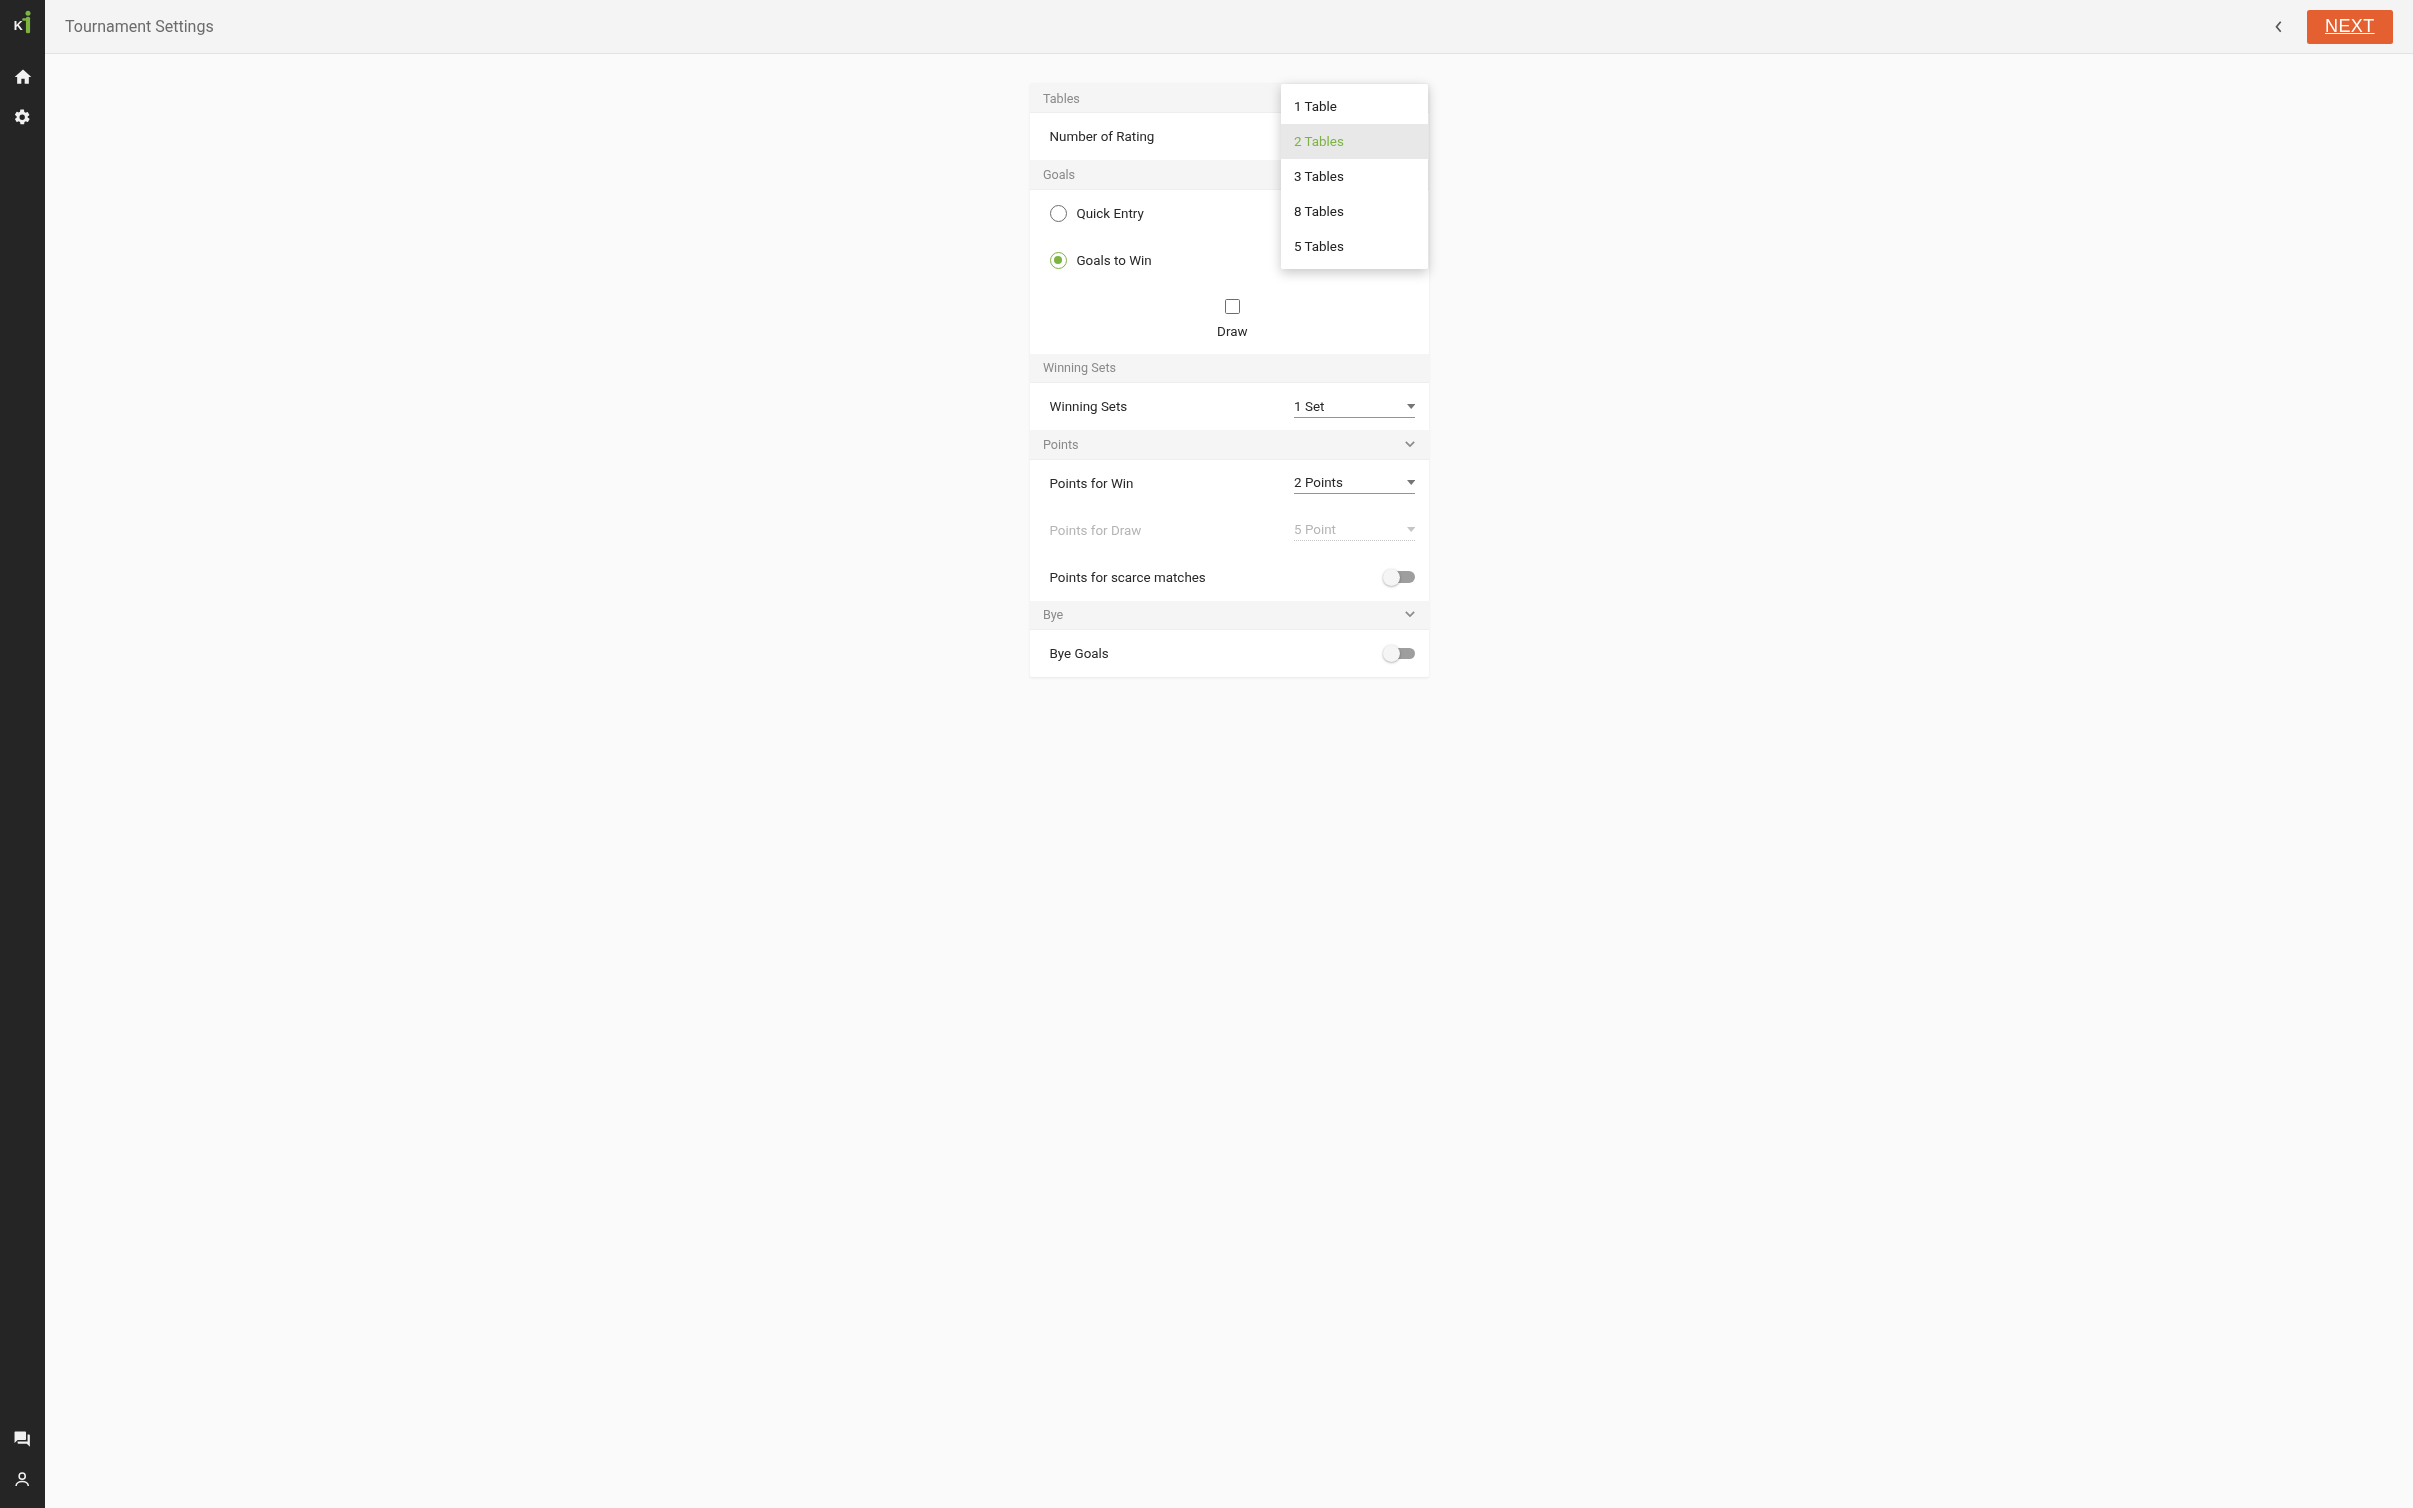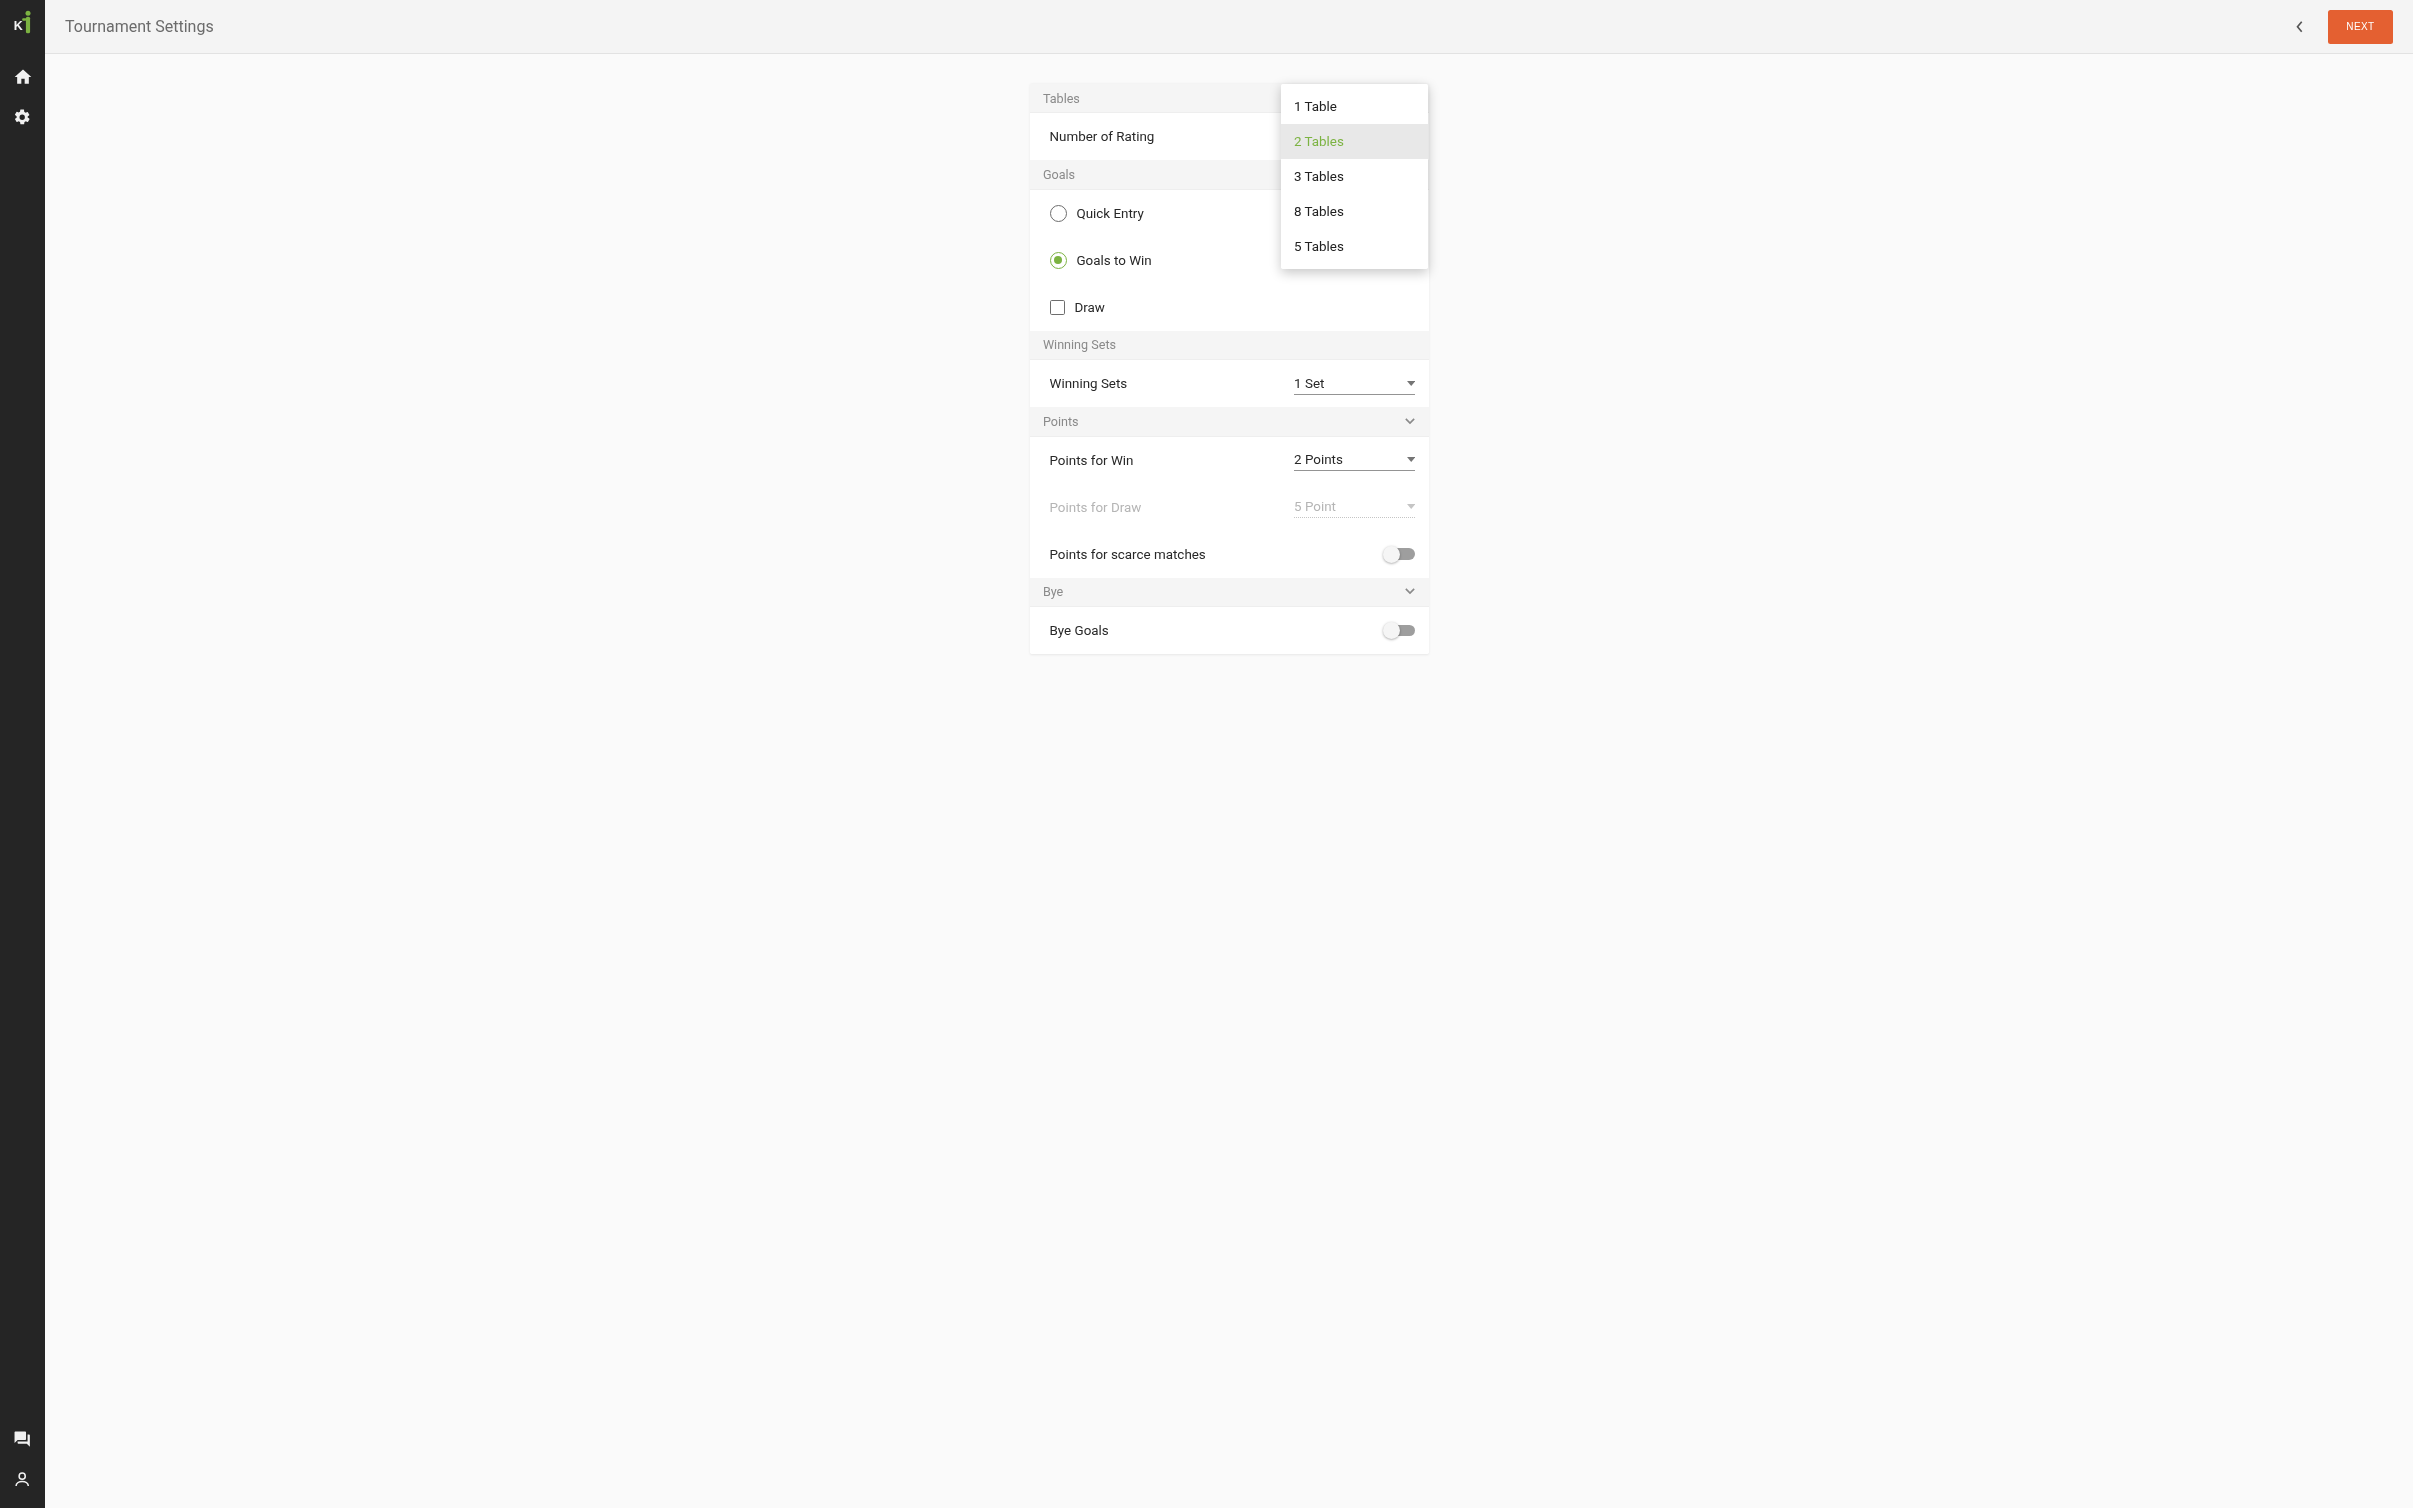--- a/index.html
+++ b/index.html
@@ -62,25 +62,26 @@
       width: 27px; height: 27px;
       display: flex; align-items: center; justify-content: center;
       color: #555; cursor: pointer;
     }
     .next-btn {
       background: #e46031;
       color: #fff;
       border: none;
       padding: 0 18.4px;
       height: 34px;
-      font-size: 10px;
+      font-size: 18px;
       font-weight: 500;
       letter-spacing: 0.4px;
       border-radius: 2.5px;
       cursor: pointer;
+      text-decoration: underline;
     }
     .content {
       position: absolute;
       left: 45px; top: 54px; right: 0; bottom: 0;
       overflow-y: auto;
       display: flex;
       justify-content: center;
       padding-top: 30px;
     }
     .card {
@@ -276,21 +277,21 @@
         <span>Goals</span>
       </div>
       <div class="row radio-row">
         <div class="radio"></div>
         <span class="label">Quick Entry</span>
       </div>
       <div class="row radio-row">
         <div class="radio checked"></div>
         <span class="label">Goals to Win</span>
       </div>
-      <div class="row check-row" style="padding-top:15px;padding-bottom:15px;">
+      <div class="row check-row" style="padding-top:15px;padding-bottom:15px;flex-direction:column;">
         <div class="checkbox"></div>
         <span class="label">Draw</span>
       </div>
 
       <div class="section-header">
         <span>Winning Sets</span>
       </div>
       <div class="row">
         <span class="label">Winning Sets</span>
         <div class="select-wrap">

